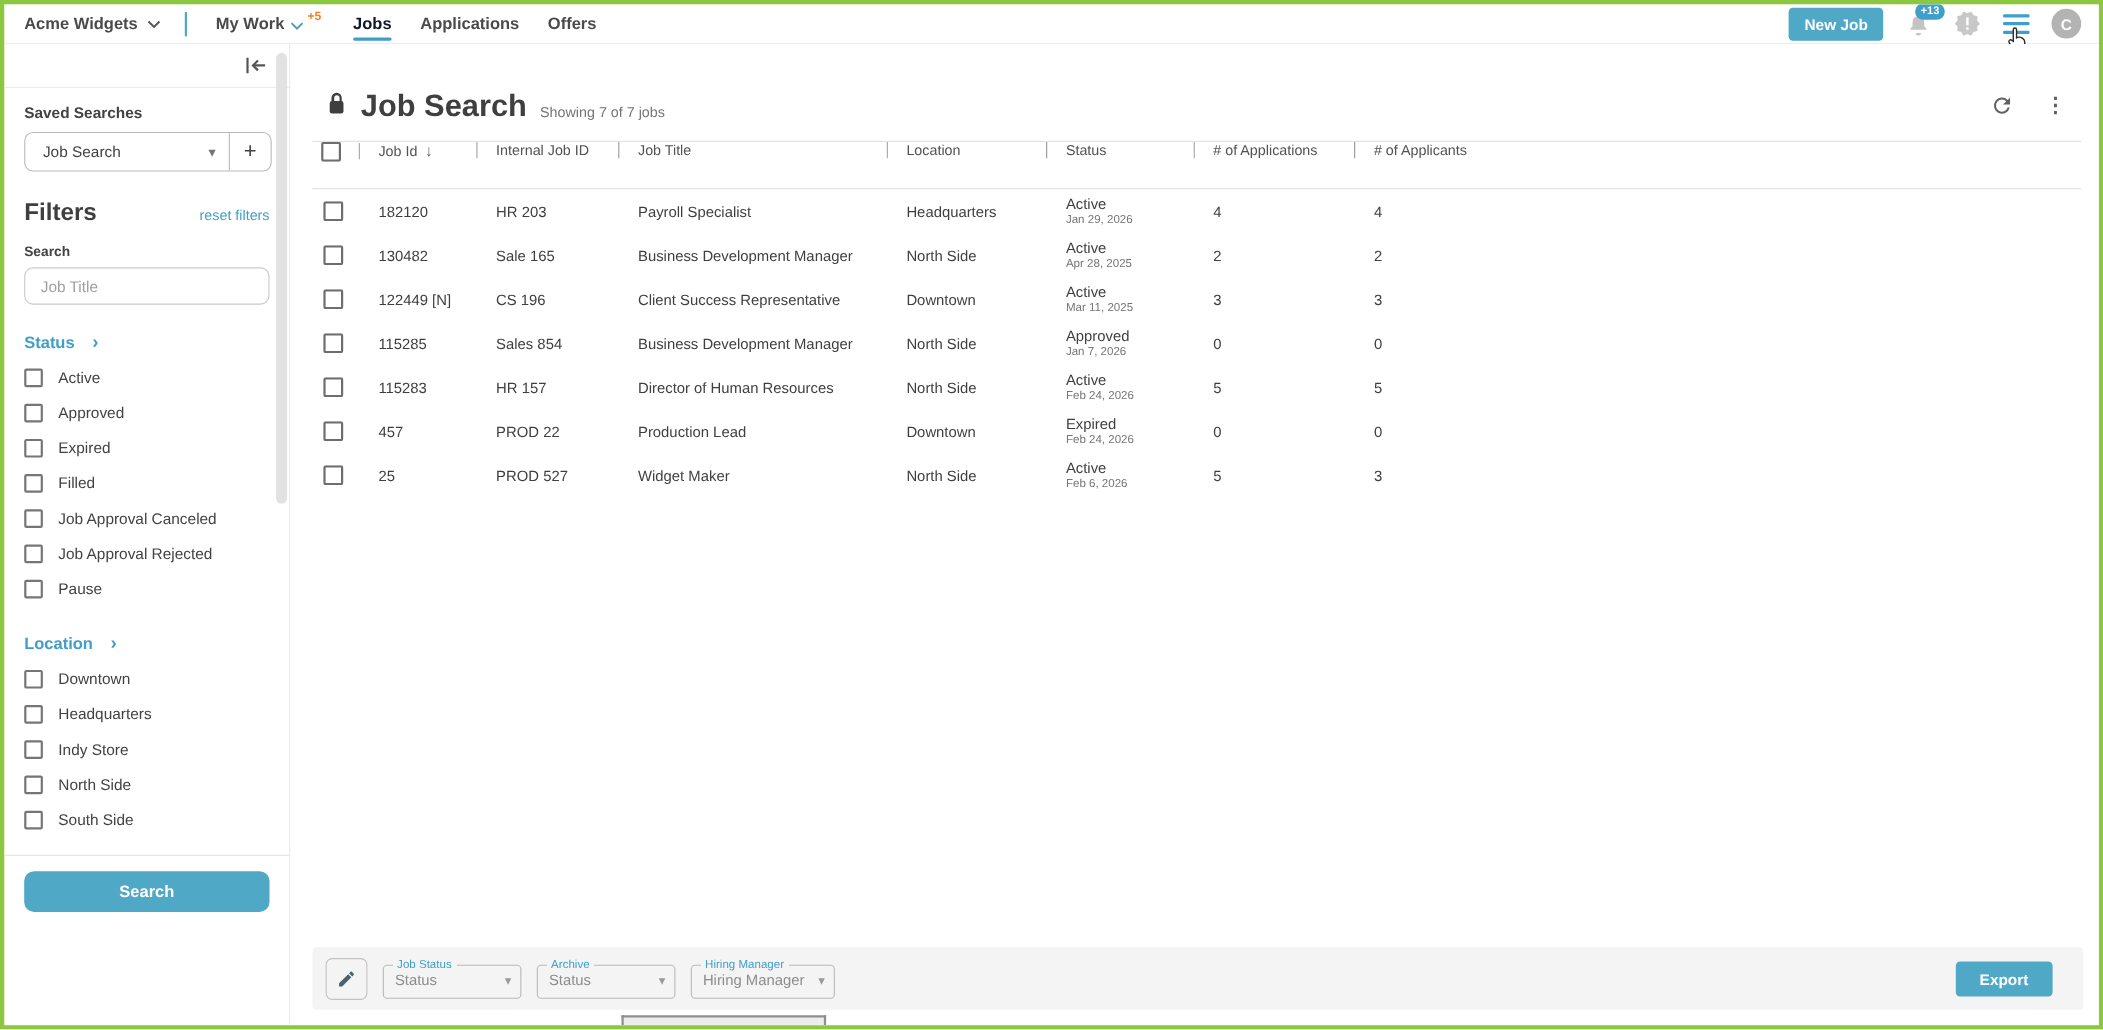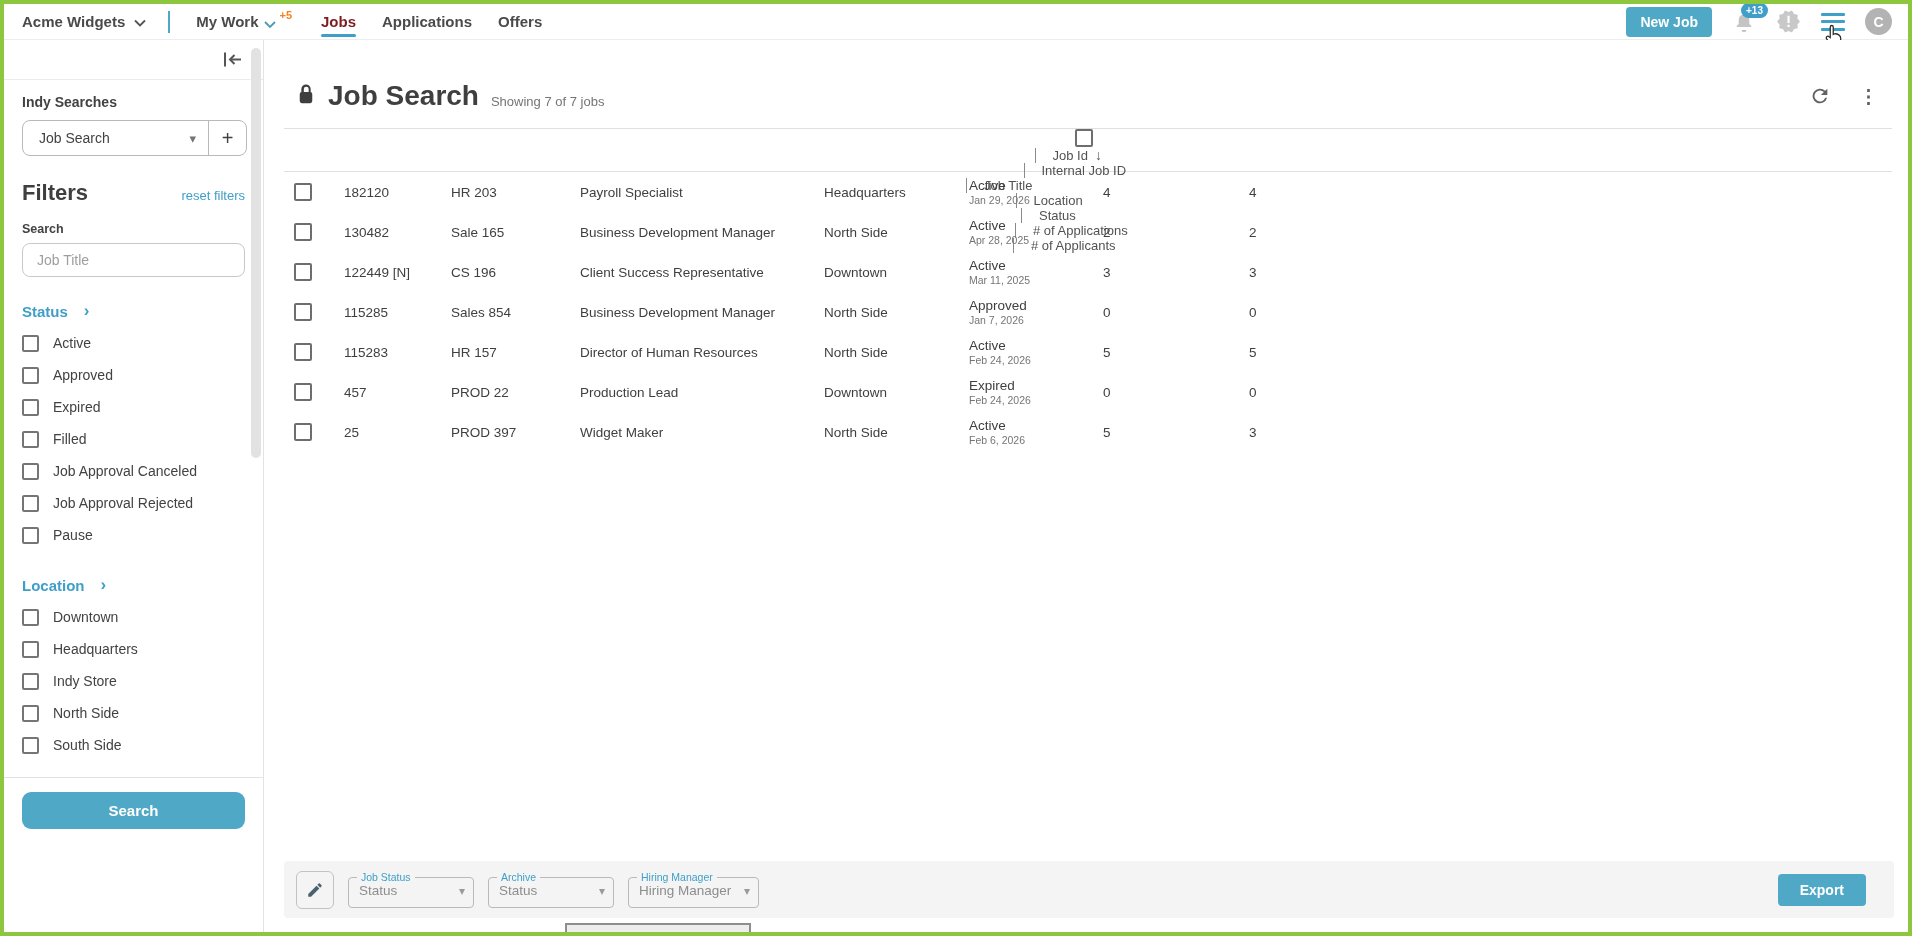--- a/index.html
+++ b/index.html
@@ -6,21 +6,21 @@
   html,body { background:#fff; }
   body { font-family:"Liberation Sans", sans-serif; }
   .app { position:relative; width:1912px; height:936px; border:4px solid #8dc63f; overflow:hidden; background:#fff; }
 
   
   .topnav { height:36px; display:flex; align-items:center; padding-left:18px; border-bottom:1px solid #ededed; background:#fff; }
   .brand { display:flex; align-items:center; gap:9px; font-size:15px; font-weight:bold; color:#4a4a4a; cursor:pointer; }
   .nav-sep { width:2px; height:22px; background:#4fa8c5; margin:0 26px 0 22px; }
   .nav-items { display:flex; align-items:center; gap:26px; height:100%; }
   .nav-item { position:relative; display:flex; align-items:center; gap:6px; font-size:15px; font-weight:bold; color:#4a4a4a; height:100%; cursor:pointer; }
-  .nav-item.active { color:#7f1d1d; }
+  .nav-item.active { color:#0f172a; }
   .nav-item.active::after { content:""; position:absolute; left:0; right:0; bottom:2px; height:3px; border-radius:2px; background:#3f9fc8; }
   .sup-badge { color:#f58220; font-size:11px; font-weight:bold; position:relative; top:-7px; left:-3px; }
   .nav-right { margin-left:auto; display:flex; align-items:center; gap:20px; padding-right:16px; }
   .btn { border:none; background:#4fa8c5; color:#fff; font-family:inherit; font-size:14px; font-weight:bold; border-radius:4px; padding:7px 14px; cursor:pointer; }
   .bell-wrap { position:relative; width:24px; height:24px; }
   .count-badge { position:absolute; top:-7px; right:-12px; background:#3f9fc8; color:#fff; font-size:10px; font-weight:bold; padding:2px 5px; border-radius:9px; }
   .hamburger { position:relative; width:24px; height:18px; display:flex; flex-direction:column; justify-content:space-between; cursor:pointer; }
   .hamburger i { display:block; height:3px; border-radius:1px; background:#3f9fc8; }
   .cursor-svg { position:absolute; left:4px; top:11px; }
   .avatar { width:27px; height:27px; border-radius:50%; background:#b3b3b3; color:#fff; font-size:14px; font-weight:bold; display:flex; align-items:center; justify-content:center; cursor:pointer; }
@@ -59,21 +59,21 @@
   
   .main-header { display:flex; align-items:center; padding:24px 30px 0 32px; height:88px; }
   .page-title { font-size:28px; font-weight:bold; color:#3f3f3f; margin-left:12px; }
   .subtitle { font-size:13px; color:#757575; margin-left:12px; position:relative; top:5px; }
   .header-icons { margin-left:auto; display:flex; align-items:center; gap:28px; }
   .kebab { font-size:19px; color:#616161; font-weight:bold; cursor:pointer; letter-spacing:0; }
   .icon-btn { cursor:pointer; display:flex; }
 
   
   .table { margin:0 16px 0 20px; }
-  .thead { display:flex; align-items:center; height:44px; border-top:1px solid #e0e0e0; border-bottom:1px solid #e0e0e0; font-size:13px; color:#525252;flex-direction:column; }
+  .thead { display:flex; align-items:flex-start; height:44px; border-top:1px solid #e0e0e0; border-bottom:1px solid #e0e0e0; font-size:13px; color:#525252; }
   .cell { flex:none; display:flex; align-items:center; overflow:hidden; white-space:nowrap; }
   .c0{width:42px;} .c1{width:107px;} .c2{width:129px;} .c3{width:244px;} .c4{width:145px;} .c5{width:134px;} .c6{width:146px;} .c7{width:150px;}
   .pipe { width:1px; height:15px; background:#8a8a8a; margin-right:17px; flex:none; }
   .sort-arrow { color:#616161; font-size:14px; margin-left:7px; }
   .cbx { width:18px; height:18px; border:2px solid #6e6e6e; border-radius:2px; margin-left:10px; cursor:pointer; flex:none; }
   .trow { display:flex; align-items:center; height:40px; font-size:13.5px; color:#3f3f3f; cursor:pointer; }
   .pad { padding-left:18px; }
   .status-cell { flex-direction:column; align-items:flex-start; justify-content:center; }
   .status-main { font-size:13.5px; color:#3f3f3f; line-height:15px; }
   .status-date { font-size:10.5px; color:#757575; line-height:12px; margin-top:1px; }
@@ -156,21 +156,21 @@
       <div class="collapse-row">
         <span class="icon-btn">
           <svg width="21" height="17" viewBox="0 0 21 17">
               <path d="M3 1.5v14" stroke="#555" stroke-width="2"></path>
               <path d="M19 8.5H8" stroke="#555" stroke-width="2"></path>
               <path d="M12.5 4 8 8.5l4.5 4.5" fill="none" stroke="#555" stroke-width="2"></path>
             </svg>
         </span>
       </div>
       <div class="saved">
-        <div class="side-label">Indy Searches</div>
+        <div class="side-label">Saved Searches</div>
         <div class="combo">
           <div class="combo-main">
             <span>Job Search</span>
             <span class="combo-arrow">▾</span>
           </div>
           <div class="combo-plus">+</div>
         </div>
       </div>
       <div class="filters-head">
         <span class="filters-title">Filters</span>
@@ -389,21 +389,21 @@
                 <div class="status-date">Feb 24, 2026</div>
               </div>
               <div class="cell c6 pad">0</div>
               <div class="cell c7 pad">0</div>
             </div>
             <div class="trow">
               <div class="cell c0">
                 <span class="cbx"></span>
               </div>
               <div class="cell c1 pad">25</div>
-              <div class="cell c2 pad">PROD 397</div>
+              <div class="cell c2 pad">PROD 527</div>
               <div class="cell c3 pad">Widget Maker</div>
               <div class="cell c4 pad">North Side</div>
               <div class="cell c5 pad status-cell">
                 <div class="status-main">Active</div>
                 <div class="status-date">Feb 6, 2026</div>
               </div>
               <div class="cell c6 pad">5</div>
               <div class="cell c7 pad">3</div>
             </div>
           </div>

